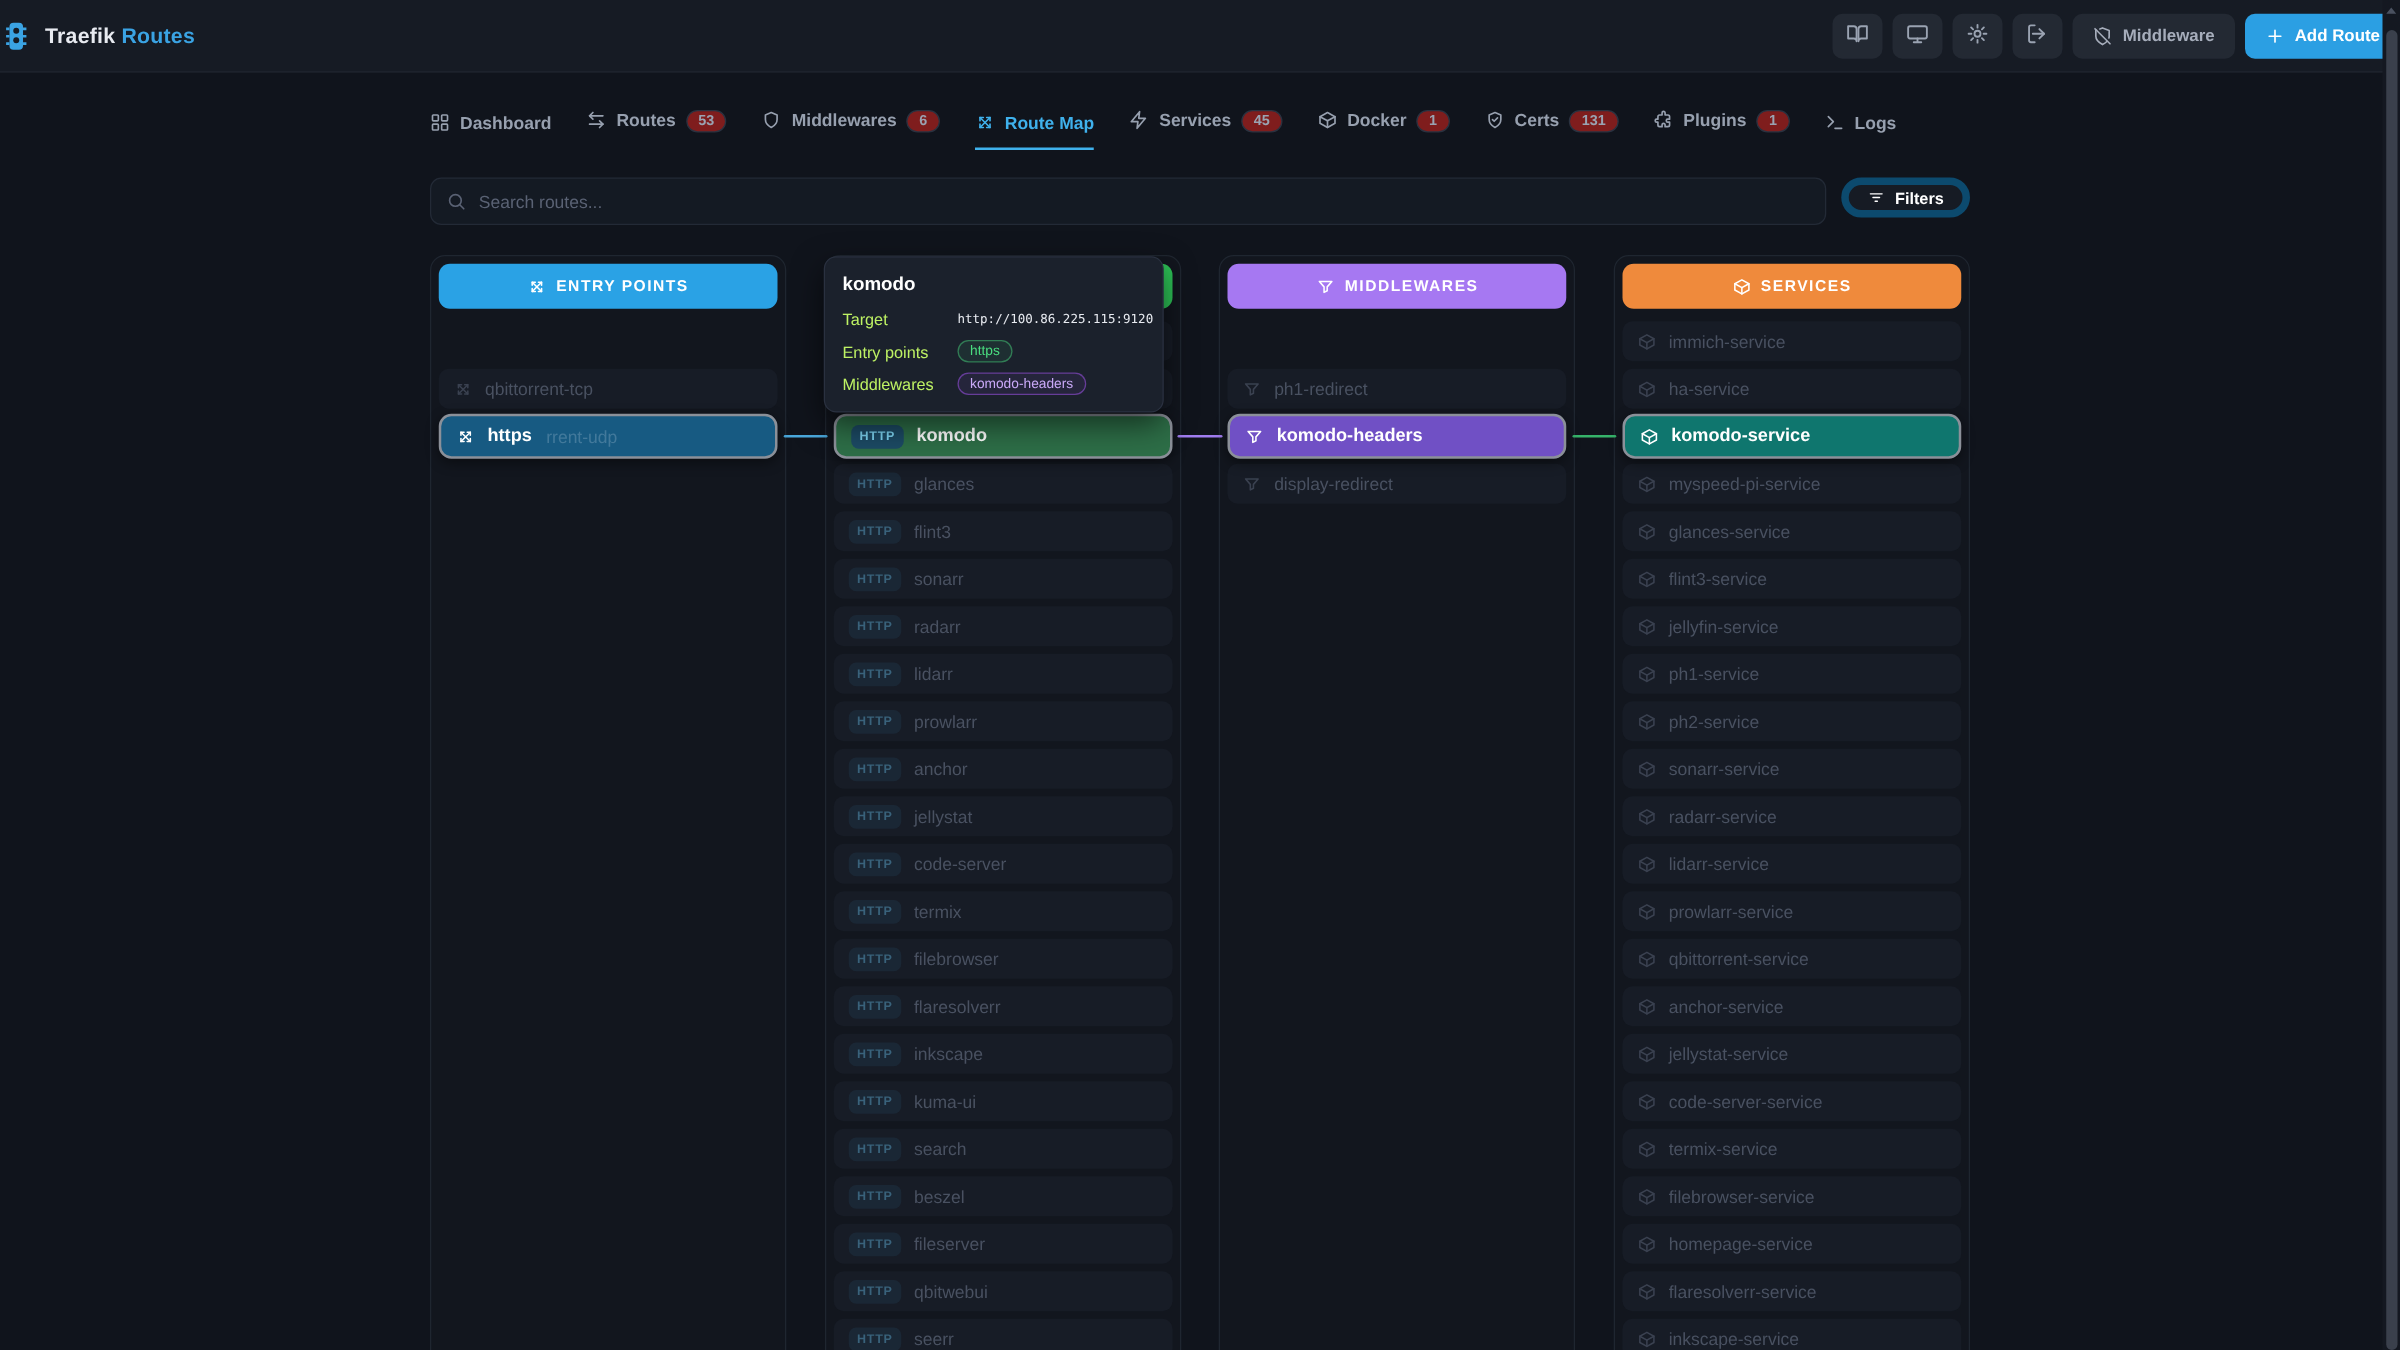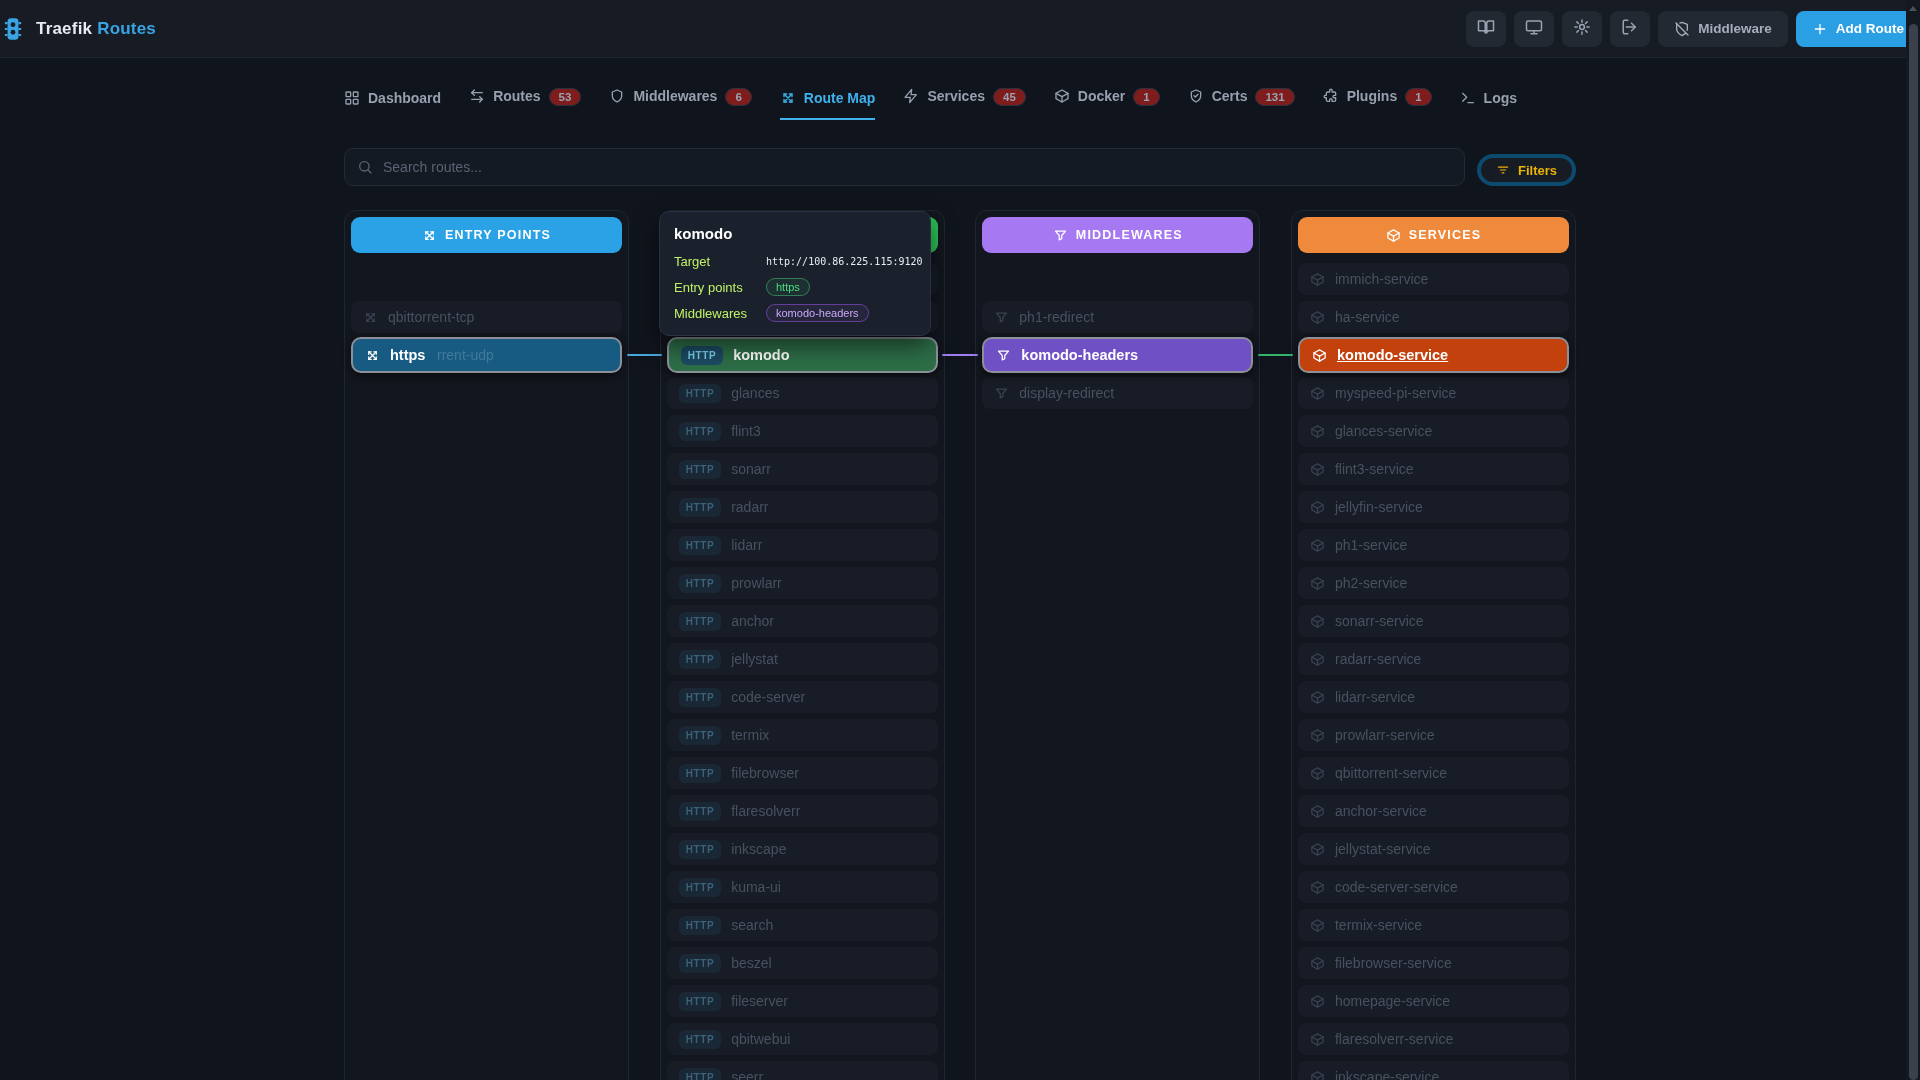--- a/index.html
+++ b/index.html
@@ -29,26 +29,26 @@
   .btn-add svg { width:16px; height:16px; }
 
   
   .tabs { display:flex; align-items:flex-end; gap:28px; margin-top:30px; }
   .tab { display:flex; align-items:flex-start; gap:8px; color:#97a0af; font-size:14px; font-weight:600; padding-bottom:12px; border-bottom:2.5px solid transparent; cursor:pointer; }
   .tab svg { width:16px; height:16px; }
   .tab .cnt { padding:2px 9px; border:1px solid #2a3240; background:#7f1d1d; border-radius:999px; font-size:11.5px; font-weight:600; color:#9aa3b2; }
   .tab.active { color:#3fb1ec; border-bottom-color:#3fb1ec; }
 
   
-  .toolbar { display:flex; align-items:flex-end; gap:12px; margin-top:22px; }
+  .toolbar { display:flex; align-items:flex-start; gap:12px; margin-top:22px; }
   .search { flex:1; height:38px; background:#141a23; border:1px solid #232a36; border-radius:9px; display:flex; align-items:center; gap:10px; padding:0 12px; color:#5a6274; }
   .search svg { width:16px; height:16px; flex:none; }
   .search input { flex:1; background:transparent; border:none; outline:none; color:#cfd5e0; font-size:14px; font-family:inherit; }
   .search input::placeholder { color:#5a6274; }
-  .btn-filters { height:32px; padding:0 15px; border-radius:16px; border:4px solid #0c4a6e; background:#161b24; color:#eab308; font-size:13px; font-weight:600; display:flex; align-items:center; gap:8px; cursor:pointer; font-family:inherit;margin-top:12px; }
+  .btn-filters { height:32px; padding:0 15px; border-radius:16px; border:6px solid #0c4a6e; background:#161b24; color:#ffffff; font-size:13px; font-weight:600; display:flex; align-items:center; gap:8px; cursor:pointer; font-family:inherit; }
   .btn-filters svg { width:14px; height:14px; }
 
   
   .board { position:relative; margin-top:24px; display:flex; justify-content:space-between; align-items:flex-start; }
   .col { width:285px; border:1px solid #1f2630; border-radius:12px; padding:6px; background:rgba(255,255,255,0.012); height:1400px; }
   .col-header { height:36px; border-radius:9px; display:flex; align-items:center; justify-content:center; gap:8px; font-size:12.5px; font-weight:800; letter-spacing:1.2px; color:#fff; }
   .col-header svg { width:15px; height:15px; }
   .col-list { }
   .row { height:32px; border-radius:8px; background:#171c26; display:flex; align-items:center; gap:10px; padding:0 12px; margin-bottom:6px; color:#495161; font-size:14px; position:relative; cursor:pointer; }
   .row svg { width:15px; height:15px; flex:none; color:#3a4150; }
@@ -482,21 +482,21 @@
           <div class="row">
             <span style="display: grid; place-items: center;">
               <svg viewBox="0 0 24 24" fill="none" stroke="currentColor" stroke-width="2" stroke-linecap="round" stroke-linejoin="round">
                 <path d="M21 8v8l-9 5-9-5V8l9-5z"></path>
                 <path d="M3 8l9 5 9-5"></path>
                 <path d="M12 13v8"></path>
               </svg>
             </span>
             <span>ha-service</span>
           </div>
-          <div class="row active" style="background: #c2410c; text-decoration: underline;">
+          <div class="row active" style="background: #0f766e;">
             <span style="display: grid; place-items: center;">
               <svg viewBox="0 0 24 24" fill="none" stroke="currentColor" stroke-width="2" stroke-linecap="round" stroke-linejoin="round">
                 <path d="M21 8v8l-9 5-9-5V8l9-5z"></path>
                 <path d="M3 8l9 5 9-5"></path>
                 <path d="M12 13v8"></path>
               </svg>
             </span>
             <span>komodo-service</span>
           </div>
           <div class="row">

